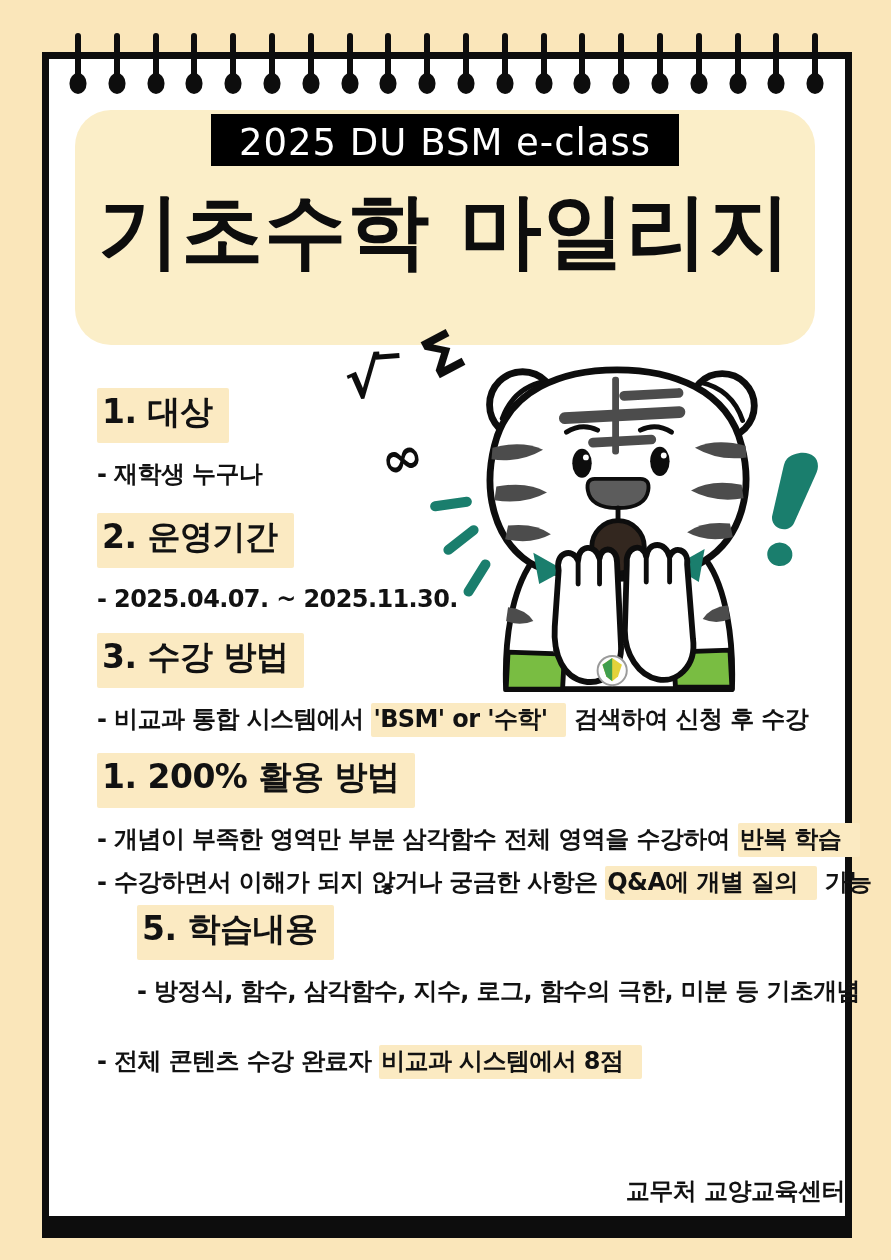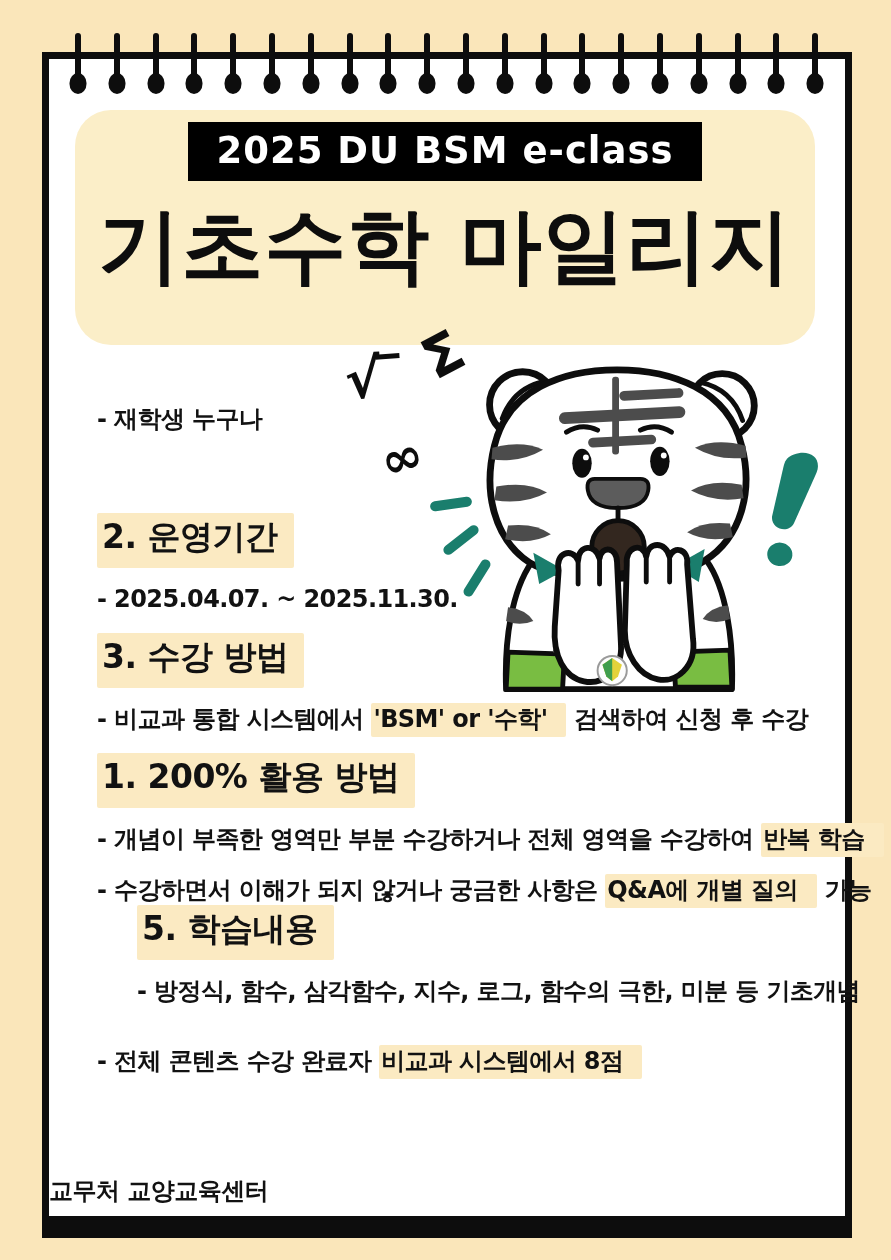--- a/index.html
+++ b/index.html
@@ -16,32 +16,32 @@
         background:var(--page);border:7px solid var(--frame);border-bottom-width:22px;}
 
   
   .spiral{position:absolute;left:0;top:0;width:100%;height:120px;}
   .pin{position:absolute;top:33px;width:6px;height:46px;background:var(--frame);border-radius:3px;margin-left:-3px;}
   .pin::after{content:'';position:absolute;left:50%;top:40px;transform:translateX(-50%);
         width:17px;height:21px;background:var(--frame);border-radius:50%/48%;}
 
   
   .banner{position:absolute;left:26px;top:51px;width:740px;height:235px;background:var(--banner);border-radius:36px;text-align:center;}
-  .badge{display:inline-block;margin-top:12px;background:var(--badgebg);color:var(--badgetx);
-         font-size:37px;font-weight:700;letter-spacing:1px;padding:7px 28px 9px;}
+  .badge{display:inline-block;margin-top:4px;background:var(--badgebg);color:var(--badgetx);
+         font-size:37px;font-weight:400;letter-spacing:1px;padding:7px 28px 2px;}
   .title{margin:24px 0 0;font-size:82px;line-height:1;font-weight:900;letter-spacing:1px;color:var(--frame);white-space:nowrap;}
 
   
   .sec{position:absolute;left:48px;width:730px;}
   .sec-1{top:329px;} .sec-2{top:454px;} .sec-3{top:574px;}
   .sec-4{top:694px;} .sec-5{top:846px;margin-left:40px;} .sec-6{top:971px;}
   .sec-h{margin:0;font-size:33px;font-weight:800;letter-spacing:-0.5px;}
   .sec-h span{display:inline-block;background:var(--hl);padding:2px 16px 8px 5px;border-radius:2px;}
   .sec-line{margin:14px 0 0;font-size:24px;font-weight:700;letter-spacing:-0.6px;line-height:1.45;white-space:nowrap;}
-  .sec-line + .sec-line{margin-top:16px;}
+  .sec-line + .sec-line{margin-top:8px;}
   .hl{background:var(--hl);padding:2px 19px 4px 2px;border-radius:2px;}
 
   
   .m-sym{position:absolute;font-weight:700;color:var(--frame);line-height:1;}
   .m-sqrt{left:296px;top:293px;font-size:54px;transform:rotate(-4deg);}
   .m-sqrt::after{content:'';display:inline-block;width:24px;height:5px;background:var(--frame);
         vertical-align:top;margin-top:3px;margin-left:-4px;}
   .m-sigma{left:375px;top:268px;font-size:56px;transform:rotate(-28deg);}
   .m-inf{left:332px;top:374px;font-size:50px;transform:rotate(-16deg);}
   .dashes{position:absolute;left:379px;top:436px;width:80px;height:120px;}
@@ -56,21 +56,21 @@
   .tg-w{fill:#fff;stroke:var(--frame);stroke-width:6;stroke-linejoin:round;}
   .tg-head{stroke-width:7;}
   .tg-g{fill:var(--gray);}
   .tg-line{fill:none;stroke:var(--frame);stroke-width:5;stroke-linecap:round;}
   .tg-dark{fill:#33271F;stroke:var(--frame);stroke-width:5;}
   .tg-nose{fill:#5C5C5C;stroke:var(--frame);stroke-width:4;}
   .tg-teal{fill:var(--teal);}
   .tg-green{fill:var(--green);stroke:var(--frame);stroke-width:5;}
   .ex-teal{fill:var(--teal);}
 
-  .footer{position:absolute;left:0;right:0;top:1116px;text-align:left;font-size:24px;font-weight:700;letter-spacing:-0.5px;}
+  .footer{position:absolute;left:0;right:0;top:1116px;text-align:right;font-size:24px;font-weight:700;letter-spacing:-0.5px;}
 </style>
 </head>
 <body>
 
 <div class="canvas">
 
   <div class="page">
 
     <div class="banner">
       <div class="badge">2025 DU BSM e-class</div>
@@ -144,36 +144,37 @@
       <path d="M143 304 l10 7 l-4 12 l-6 5 l-6 -5 l-4 -12 z" fill="#E3D23A"></path>
       <path d="M143 304 l-10 7 l4 12 l6 5 z" fill="#3F9E4D"></path>
     </svg>
 
     <svg class="excl" viewBox="0 0 80 150">
       <path class="ex-teal" d="M34 8 C 50 0, 66 8, 61 26 L 42 84 C 37 97, 17 93, 17 79 L 24 22 C 25 14, 28 11, 34 8 Z"></path>
       <ellipse class="ex-teal" cx="30" cy="120" rx="14" ry="13"></ellipse>
     </svg>
 
     <section class="sec sec-1">
+      <h2 class="sec-h"><span>1. 대상</span></h2>
       <p class="sec-line"><span>- 재학생 누구나</span><span></span></p>
     </section>
 
     <section class="sec sec-2">
       <h2 class="sec-h"><span>2. 운영기간</span></h2>
       <p class="sec-line"><span>- 2025.04.07. ~ 2025.11.30.</span><span></span></p>
     </section>
 
     <section class="sec sec-3">
       <h2 class="sec-h"><span>3. 수강 방법</span></h2>
       <p class="sec-line"><span>- 비교과 통합 시스템에서 </span><span class="hl">'BSM' or '수학'</span><span> 검색하여 신청 후 수강</span></p>
     </section>
 
     <section class="sec sec-4">
       <h2 class="sec-h"><span>1. 200% 활용 방법</span></h2>
-      <p class="sec-line"><span>- 개념이 부족한 영역만 부분 수강하거나 전체 영역을 수강하여 </span><span class="hl">반복 학습</span><span></span></p>
+      <p class="sec-line"><span>- 개념이 부족한 영역만 부분 삼각함수 전체 영역을 수강하여 </span><span class="hl">반복 학습</span><span></span></p>
       <p class="sec-line"><span>- 수강하면서 이해가 되지 않거나 궁금한 사항은 </span><span class="hl">Q&amp;A에 개별 질의</span><span> 가능</span></p>
     </section>
 
     <section class="sec sec-5">
       <h2 class="sec-h"><span>5. 학습내용</span></h2>
       <p class="sec-line"><span>- 방정식, 함수, 삼각함수, 지수, 로그, 함수의 극한, 미분 등 기초개념</span><span></span></p>
     </section>
 
     <section class="sec sec-6">
       <p class="sec-line"><span>- 전체 콘텐츠 수강 완료자 </span><span class="hl">비교과 시스템에서 8점</span><span></span></p>

